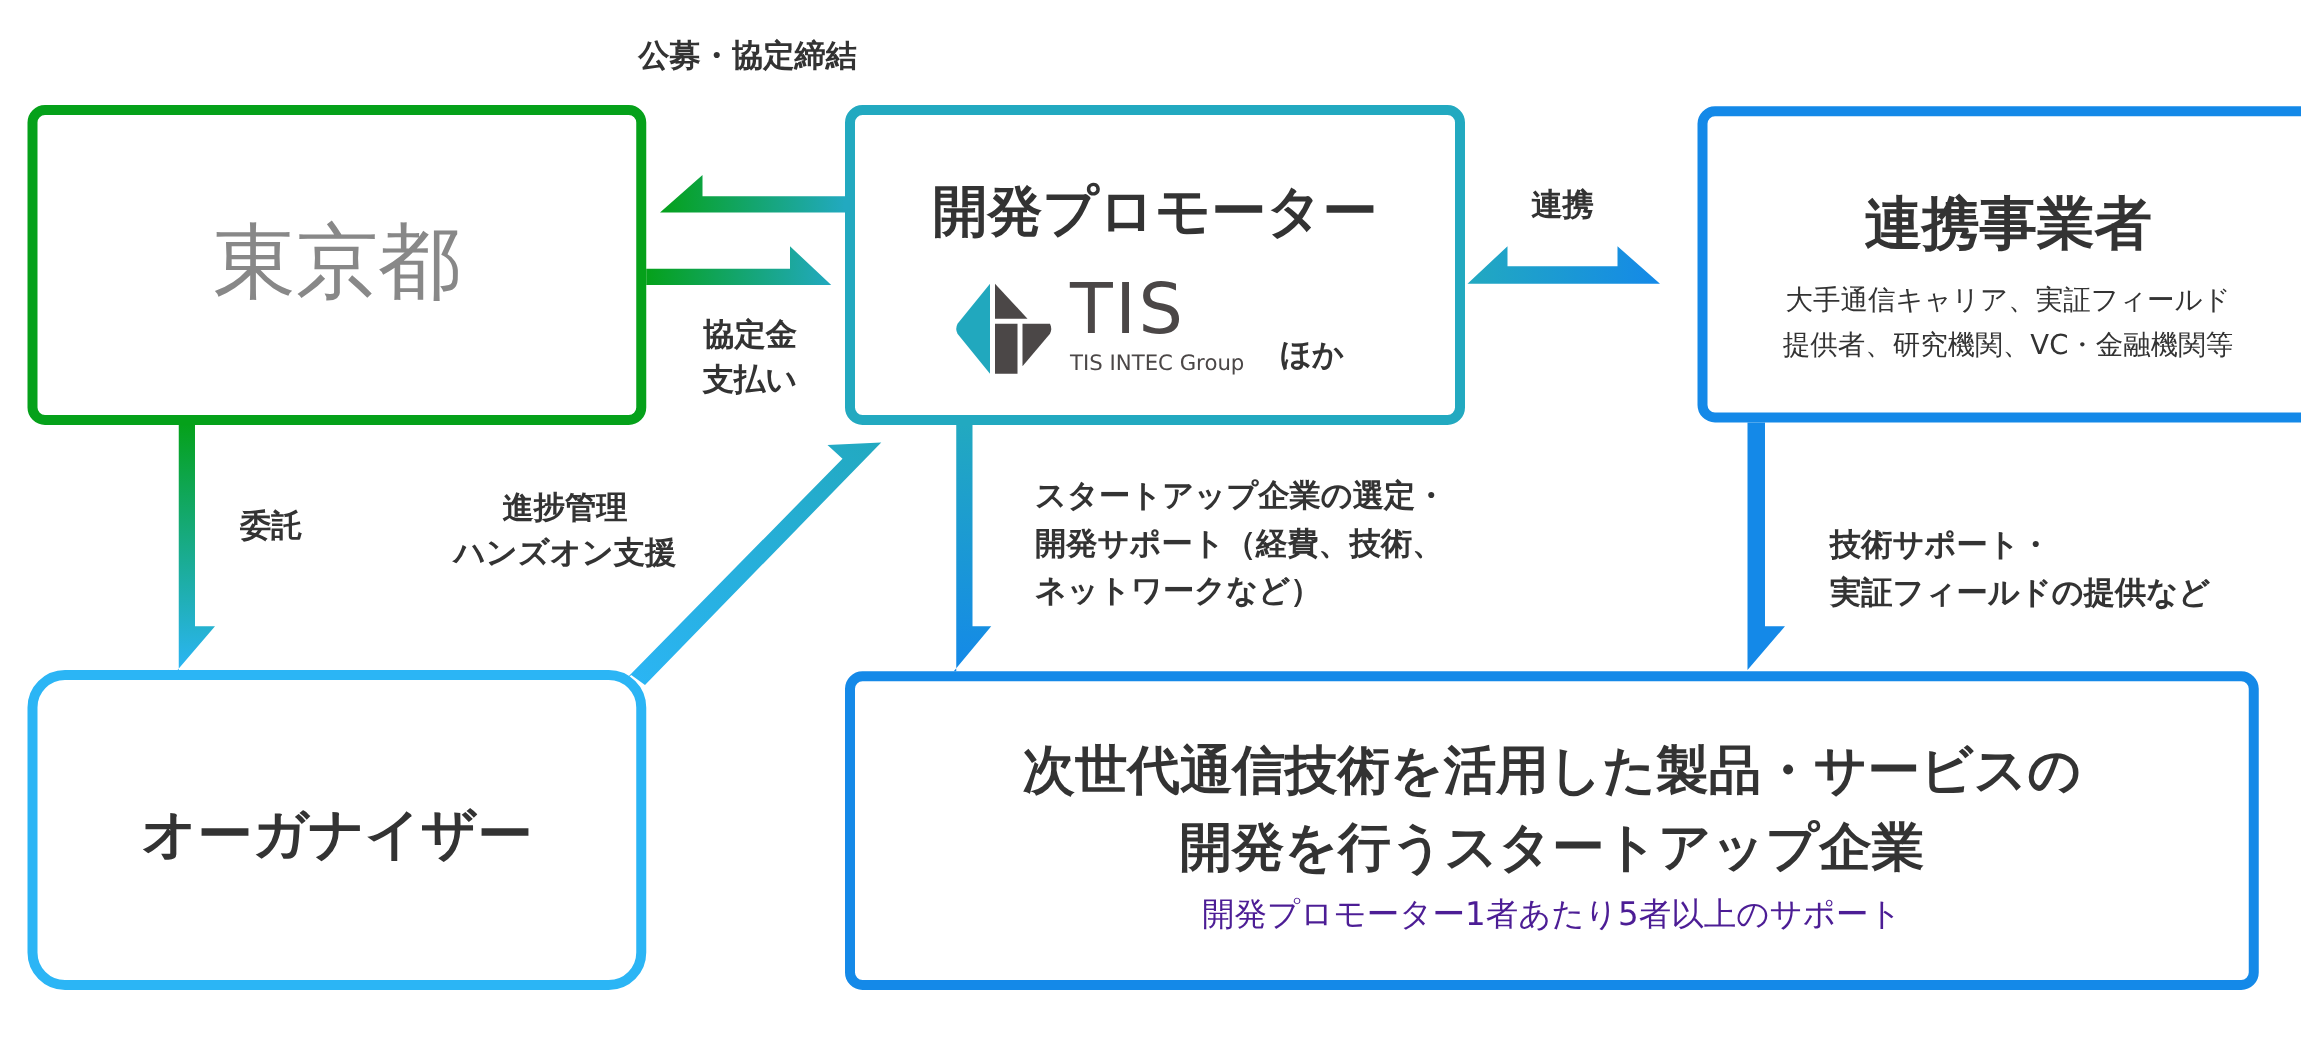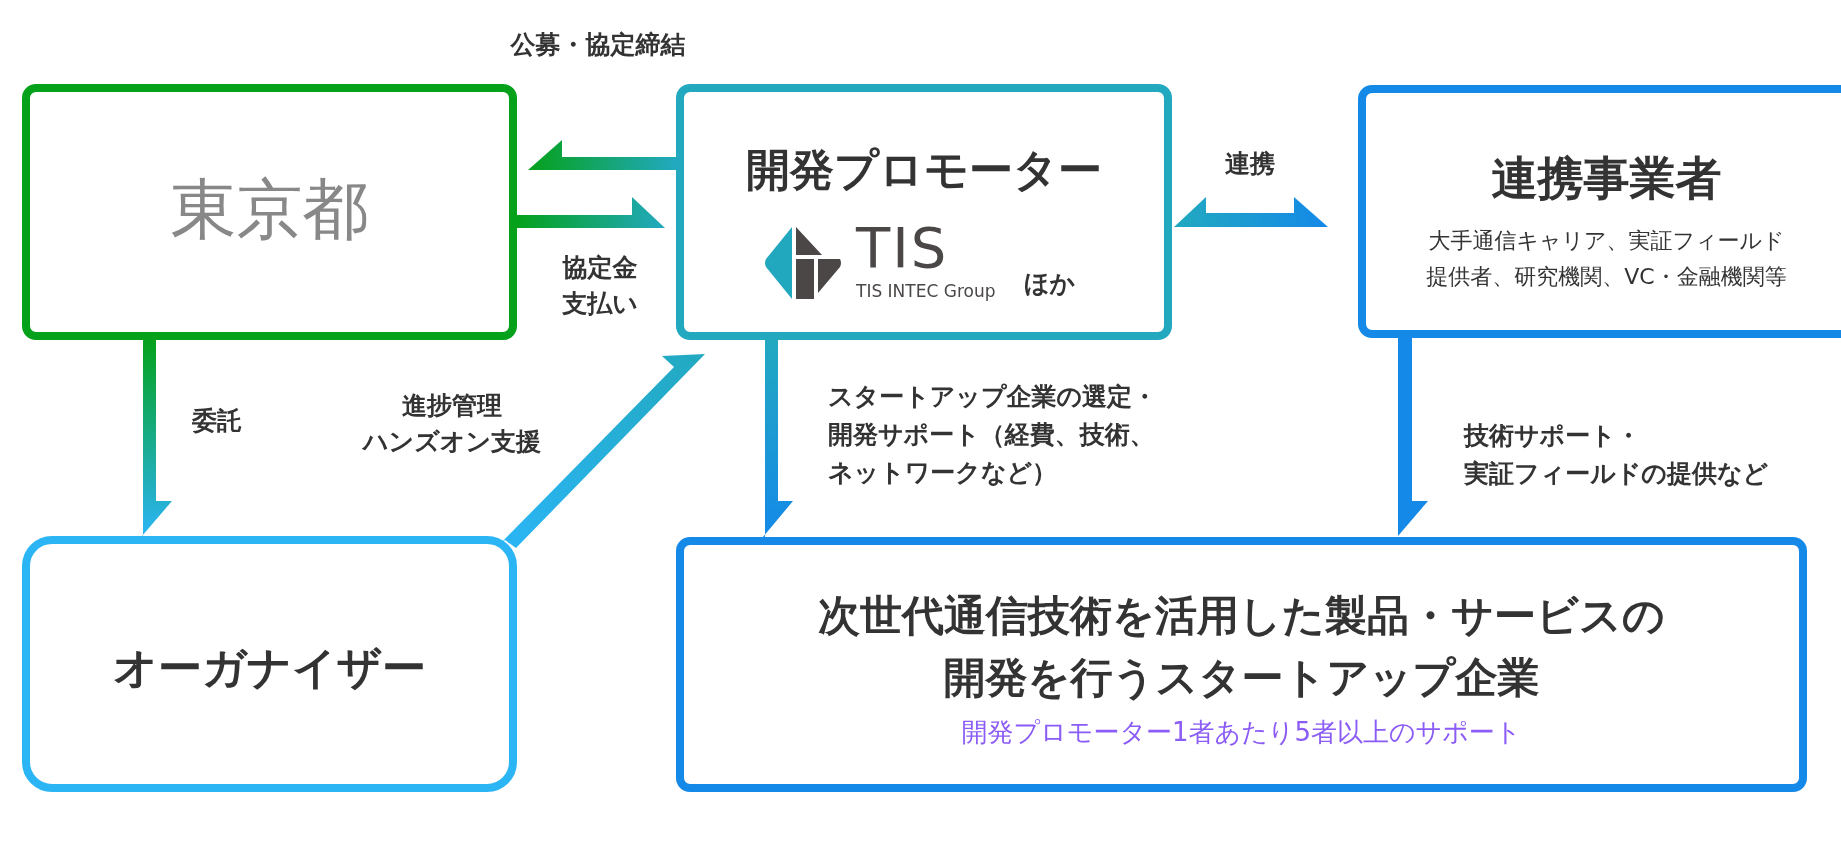--- a/index.html
+++ b/index.html
@@ -84,21 +84,21 @@
 
 <div class="box" style="left:22px; top:536px; width:495px; height:256px; border-color:#2bb5f5;border-radius:30px;">
   <div class="abs center title-big" style="left:0; right:0; top:96px; font-size:44px; line-height:56px;">オーガナイザー</div>
 </div>
 
 <div class="box" style="left:676px; top:537px; width:1131px; height:255px; border-color:#1489e8;">
   <div class="abs center title-big" style="left:0; right:0; top:40px; font-size:42px; line-height:62px;">
     <div>次世代通信技術を活用した製品・サービスの</div>
     <div>開発を行うスタートアップ企業</div>
   </div>
-  <div class="abs center" style="left:0; right:0; top:170px; font-size:26px; line-height:34px; color:#8b5cf6;">開発プロモーター1者あたり5者以上のサポート</div>
+  <div class="abs center" style="left:0; right:0; top:170px; font-size:26px; line-height:34px; color:#4c1d95;">開発プロモーター1者あたり5者以上のサポート</div>
 </div>
 
 <div class="lbl center" style="left:478px; top:28px; width:240px; line-height:34px;">
   <div>公募・協定締結</div>
 </div>
 
 <div class="lbl center" style="left:540px; top:250px; width:120px; line-height:36px;">
   <div>協定金</div>
   <div>支払い</div>
 </div>

